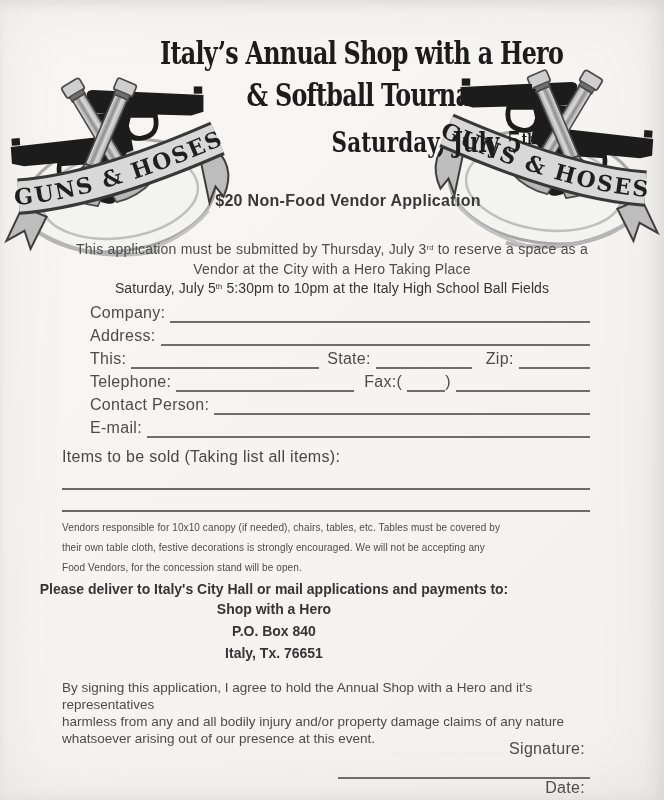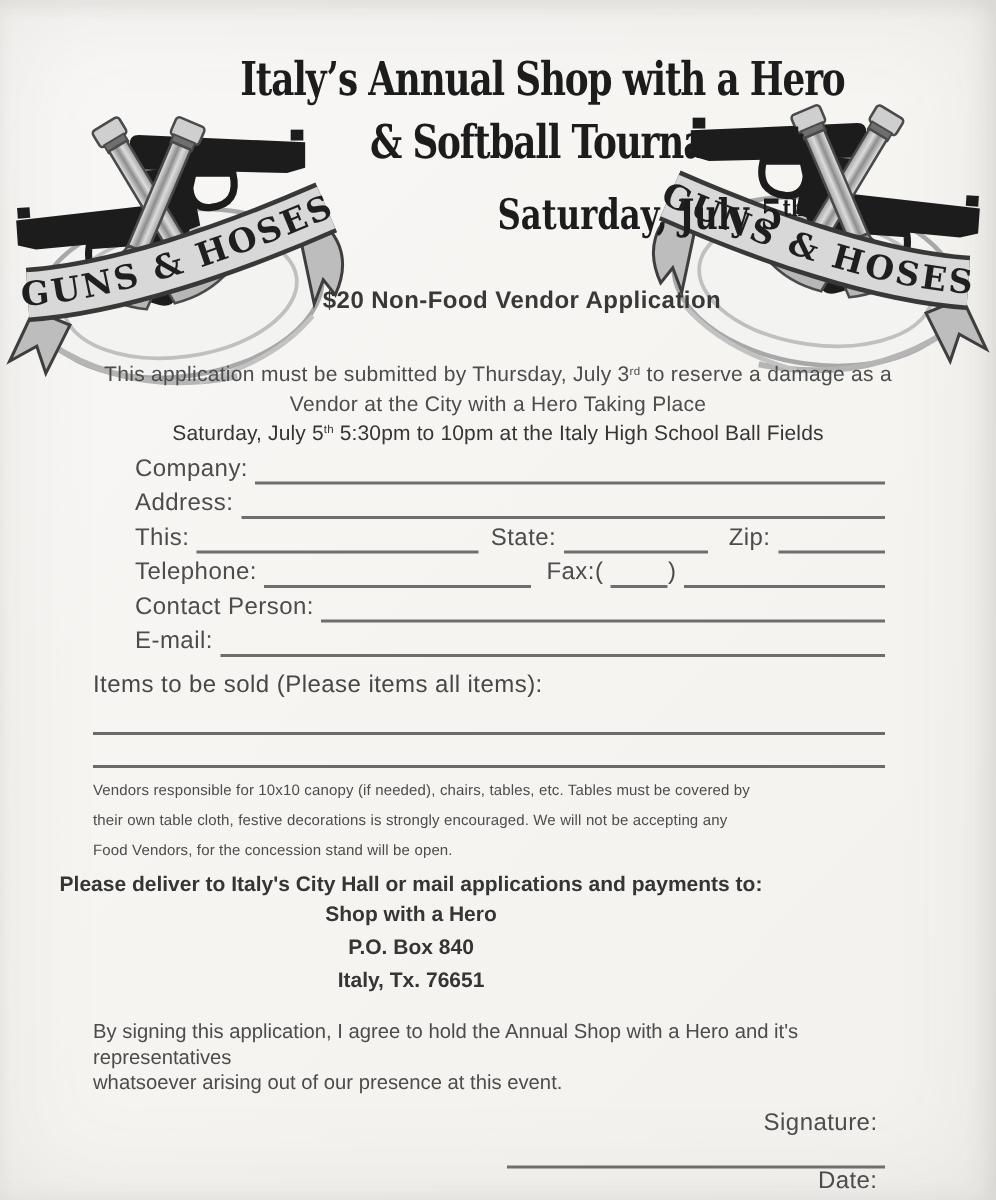--- a/index.html
+++ b/index.html
@@ -118,21 +118,21 @@
   </svg>
 
   <div class="title-block">
     <div class="title-line t1">Italy’s Annual Shop with a Hero</div>
     <div class="title-line t2">&amp; Softball Tournament</div>
     <div class="title-line t3"><span>Saturday, July 5</span><span class="sup">th</span></div>
   </div>
   <div class="subtitle">$20 Non-Food Vendor Application</div>
 
   <div class="intro">
-    <div><span>This application must be submitted by Thursday, July 3</span><span class="sup">rd</span><span> to reserve a damage as a</span></div>
+    <div><span>This application must be submitted by Thursday, July 3</span><span class="sup">rd</span><span> to reserve a space as a</span></div>
     <div>Vendor at the City with a Hero Taking Place</div>
   </div>
   <div class="schedule"><span>Saturday, July 5</span><span class="sup">th</span><span> 5:30pm to 10pm at the Italy High School Ball Fields</span></div>
 
   <div class="form">
     <div class="frow">
       <span class="lbl">Company:</span>
       <span class="fline grow"></span>
     </div>
     <div class="frow">
@@ -158,39 +158,40 @@
     <div class="frow">
       <span class="lbl">Contact Person:</span>
       <span class="fline grow"></span>
     </div>
     <div class="frow">
       <span class="lbl">E-mail:</span>
       <span class="fline grow"></span>
     </div>
   </div>
 
-  <div class="items-heading">Items to be sold (Please items all items):</div>
+  <div class="items-heading">Items to be sold (Taking list all items):</div>
   <div class="blank-line bl1"></div>
   <div class="blank-line bl2"></div>
 
   <div class="vendor-note">
     <div>Vendors responsible for 10x10 canopy (if needed), chairs, tables, etc. Tables must be covered by</div>
     <div>their own table cloth, festive decorations is strongly encouraged. We will not be accepting any</div>
     <div>Food Vendors, for the concession stand will be open.</div>
   </div>
 
   <div class="deliver">
     <div>Please deliver to Italy's City Hall or mail applications and payments to:</div>
     <div class="addr">Shop with a Hero</div>
     <div class="addr">P.O. Box 840</div>
     <div class="addr">Italy, Tx. 76651</div>
   </div>
 
   <div class="legal">
     <div>By signing this application, I agree to hold the Annual Shop with a Hero and it's representatives</div>
+    <div>harmless from any and all bodily injury and/or property damage claims of any nature</div>
     <div>whatsoever arising out of our presence at this event.</div>
   </div>
 
   <div class="sig-row">
     <span class="lbl" style="padding-right:5px">Signature:</span>
     <span class="fline sig-line"></span>
     <span class="lbl ml14" style="padding-right:5px">Date:</span>
     <span class="fline date-line"></span>
   </div>
 

